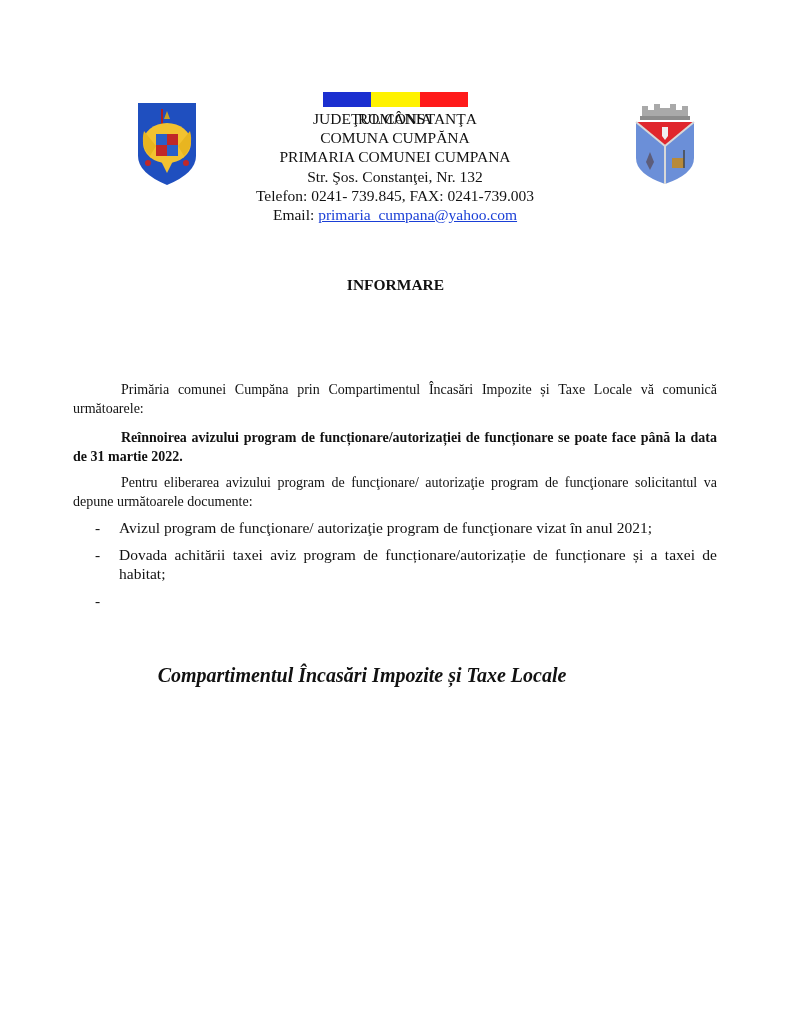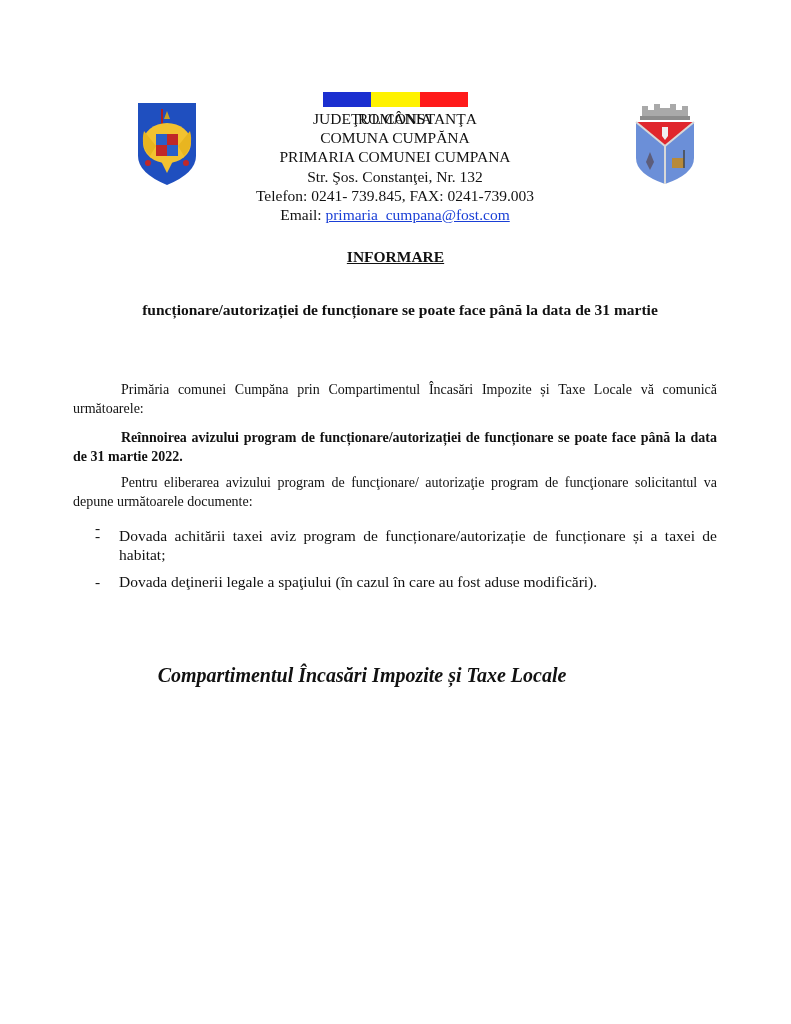--- a/index.html
+++ b/index.html
@@ -3,21 +3,21 @@
 <meta charset="utf-8">
 <style>
   html, body { margin: 0; padding: 0; background: #ffffff; }
   body { width: 791px; height: 1024px; position: relative; overflow: hidden;
          font-family: "Liberation Serif", serif; color: #111; }
   .abs { position: absolute; }
   .hdr-line { position: absolute; left: 230px; width: 330px; text-align: center; font-size: 15.5px; line-height: 18px; }
   .flag { position: absolute; left: 323px; top: 92px; width: 145px; height: 15px; display: flex; }
   .flag div { flex: 1; }
   a.email { color: #1a3fd6; text-decoration: underline; }
-  .title { position: absolute; left: 0; width: 791px; top: 248px; text-align: center; font-weight: bold; font-size: 15.5px; text-decoration: underline; }
+  .title { position: absolute; left: 0; width: 791px; top: 276px; text-align: center; font-weight: bold; font-size: 15.5px; }
   .subtitle { position: absolute; left: 60px; width: 680px; top: 300px; text-align: center; font-weight: bold; font-size: 15.5px; line-height: 20px; }
   .para { position: absolute; left: 73px; width: 644px; font-size: 14px; line-height: 19px; text-align: justify; text-indent: 48px; }
   .para.bold { font-weight: bold; }
   .list { position: absolute; left: 73px; width: 644px; top: 518px; font-size: 15.5px; line-height: 19px; }
   .li { position: relative; padding-left: 46px; margin-bottom: 8px; text-align: justify; }
   .li .dash { position: absolute; left: 22px; top: 0; }
   .signature { position: absolute; left: 0; width: 724px; top: 664px; text-align: center; font-style: italic; font-weight: bold; font-size: 20px; }
 </style>
 </head>
 <body>
@@ -62,40 +62,39 @@
   <div style="background:#fff200"></div>
   <div style="background:#ff1a1a"></div>
 </div>
 
 <div class="hdr-line" style="top:110px;">JUDEŢUL CONSTANŢA</div>
 <div class="hdr-line" style="top:129px;">COMUNA CUMPĂNA</div>
 <div class="hdr-line" style="top:148px;">PRIMARIA COMUNEI CUMPANA</div>
 <div class="hdr-line" style="top:168px;">Str. Şos. Constanţei, Nr. 132</div>
 <div class="hdr-line" style="top:187px;">Telefon: 0241- 739.845, FAX: 0241-739.003</div>
 <div class="hdr-line" style="top:206px;">
-  <span>Email: </span><a class="email">primaria_cumpana@fost.com</a>
+  <span>Email: </span><a class="email">primaria_cumpana@yahoo.com</a>
 </div>
 
 <div class="title">INFORMARE</div>
 
 <div class="subtitle">
-  <div>funcționare/autorizației de funcționare se poate face până la data de 31 martie</div>
 </div>
 
 <div class="para" style="top:380px;">Primăria comunei Cumpăna prin Compartimentul Încasări Impozite și Taxe Locale vă comunică următoarele:</div>
 <div class="para bold" style="top:428px;">Reînnoirea avizului program de funcționare/autorizației de funcționare se poate face până la data de 31 martie 2022.</div>
 <div class="para" style="top:473px;">Pentru eliberarea avizului program de funcţionare/ autorizaţie program de funcţionare solicitantul va depune următoarele documente:</div>
 
 <div class="list">
   <div class="li">
     <span class="dash">-</span>
+    <span>Avizul program de funcţionare/ autorizaţie program de funcţionare vizat în anul 2021;</span>
   </div>
   <div class="li">
     <span class="dash">-</span>
     <span>Dovada achitării taxei aviz program de funcționare/autorizație de funcționare și a taxei de habitat;</span>
   </div>
   <div class="li">
     <span class="dash">-</span>
-    <span>Dovada deţinerii legale a spaţiului (în cazul în care au fost aduse modificări).</span>
   </div>
 </div>
 
 <div class="signature">Compartimentul Încasări Impozite și Taxe Locale</div>
 
 </body></html>

